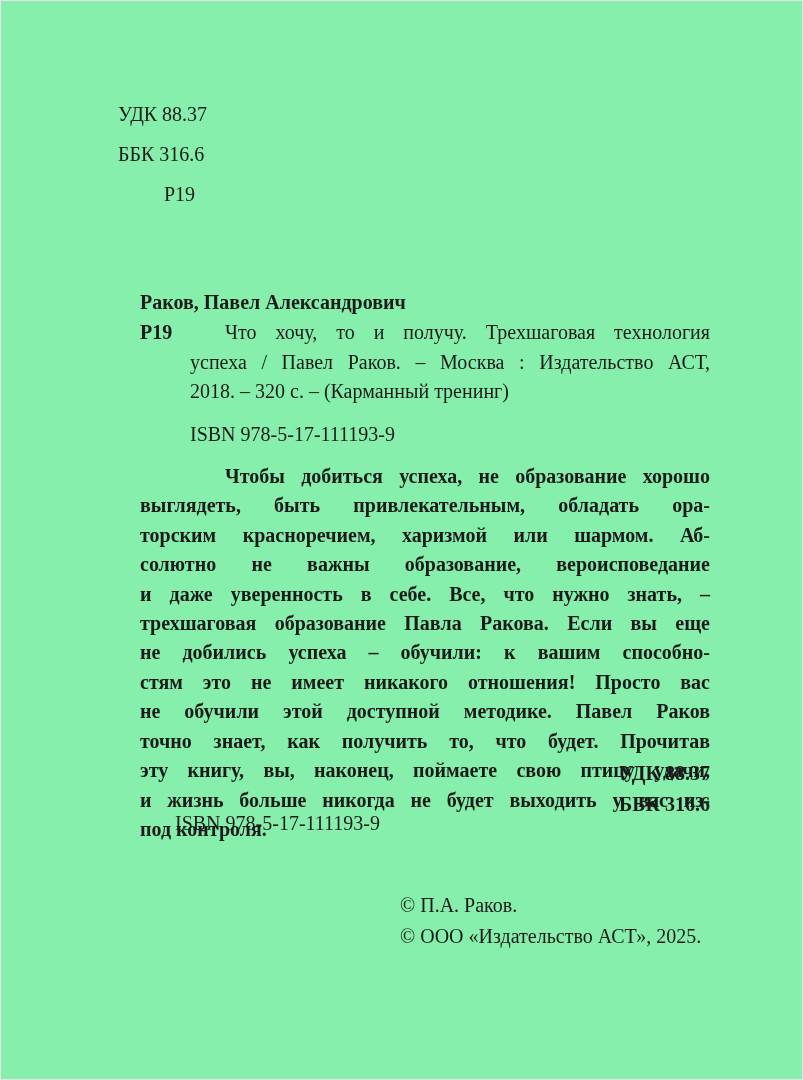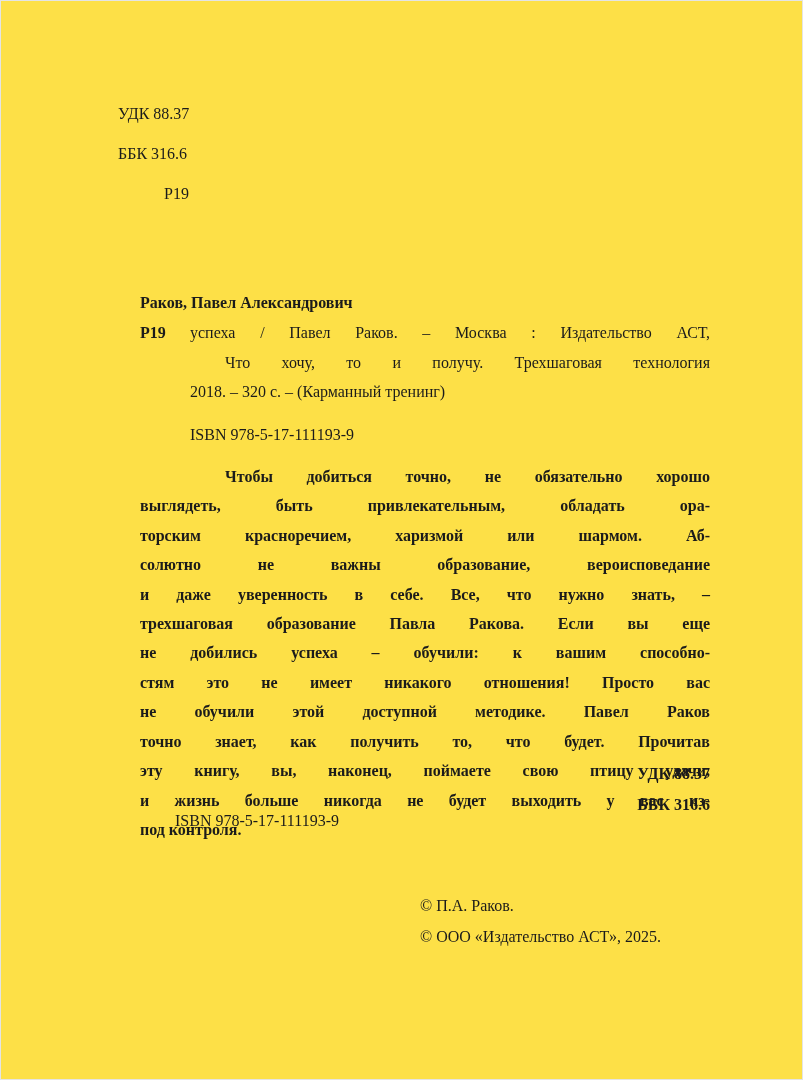--- a/index.html
+++ b/index.html
@@ -1,23 +1,23 @@
 <!DOCTYPE html>
 <html><head>
 <meta charset="utf-8">
 <style>
   html, body { margin: 0; padding: 0; background: #ffffff; }
   .page {
     position: relative;
     width: 803px;
     height: 1080px;
-    background: #fde047;
+    background: #86efac;
     font-family: "Liberation Serif", serif;
     color: #1b1b1b;
-    font-size: 16px;
+    font-size: 20px;
     outline: 1px solid #e4e4e4;
     outline-offset: -1px;
     overflow: hidden;
   }
 
   
   .top-block { position: absolute; left: 118px; top: 94px; line-height: 40px; }
   .top-code { padding-left: 46px; }
 
   
@@ -30,49 +30,49 @@
   .indent-35 { text-indent: 35px; }
   .indent-85 { text-indent: 85px; }
   .isbn-line { margin-left: 50px; margin-top: 13px; }
   .annotation { margin-top: 13px; width: 570px; font-weight: bold; }
 
   
   .bottom-ids { position: absolute; left: 140px; top: 758px; width: 570px; text-align: right; font-weight: bold; line-height: 31px; }
   .bottom-isbn { position: absolute; left: 175px; top: 812px; }
 
   
-  .copyright { position: absolute; left: 420px; top: 890px; line-height: 31px; }
+  .copyright { position: absolute; left: 400px; top: 890px; line-height: 31px; }
 </style>
 </head>
 <body>
 
 <div class="page">
 
   <div class="top-block">
     <div>УДК 88.37</div>
     <div>ББК 316.6</div>
     <div class="top-code">Р19</div>
   </div>
 
   <div class="catalog">
     <div class="author">Раков, Павел Александрович</div>
 
     <div class="entry">
       <span class="entry-code">Р19</span>
       <div class="entry-text">
+        <div class="jline indent-35">Что хочу, то и получу. Трехшаговая технология</div>
         <div class="jline">успеха / Павел Раков. – Москва : Издательство АСТ,</div>
-        <div class="jline indent-35">Что хочу, то и получу. Трехшаговая технология</div>
         <div>2018. – 320 с. – (Карманный тренинг)</div>
       </div>
     </div>
 
     <div class="isbn-line">ISBN 978-5-17-111193-9</div>
 
     <div class="annotation">
-      <div class="jline indent-85">Чтобы добиться точно, не обязательно хорошо</div>
+      <div class="jline indent-85">Чтобы добиться успеха, не образование хорошо</div>
       <div class="jline">выглядеть, быть привлекательным, обладать ора-</div>
       <div class="jline">торским красноречием, харизмой или шармом. Аб-</div>
       <div class="jline">солютно не важны образование, вероисповедание</div>
       <div class="jline">и даже уверенность в себе. Все, что нужно знать, –</div>
       <div class="jline">трехшаговая образование Павла Ракова. Если вы еще</div>
       <div class="jline">не добились успеха – обучили: к вашим способно-</div>
       <div class="jline">стям это не имеет никакого отношения! Просто вас</div>
       <div class="jline">не обучили этой доступной методике. Павел Раков</div>
       <div class="jline">точно знает, как получить то, что будет. Прочитав</div>
       <div class="jline">эту книгу, вы, наконец, поймаете свою птицу удачи,</div>

